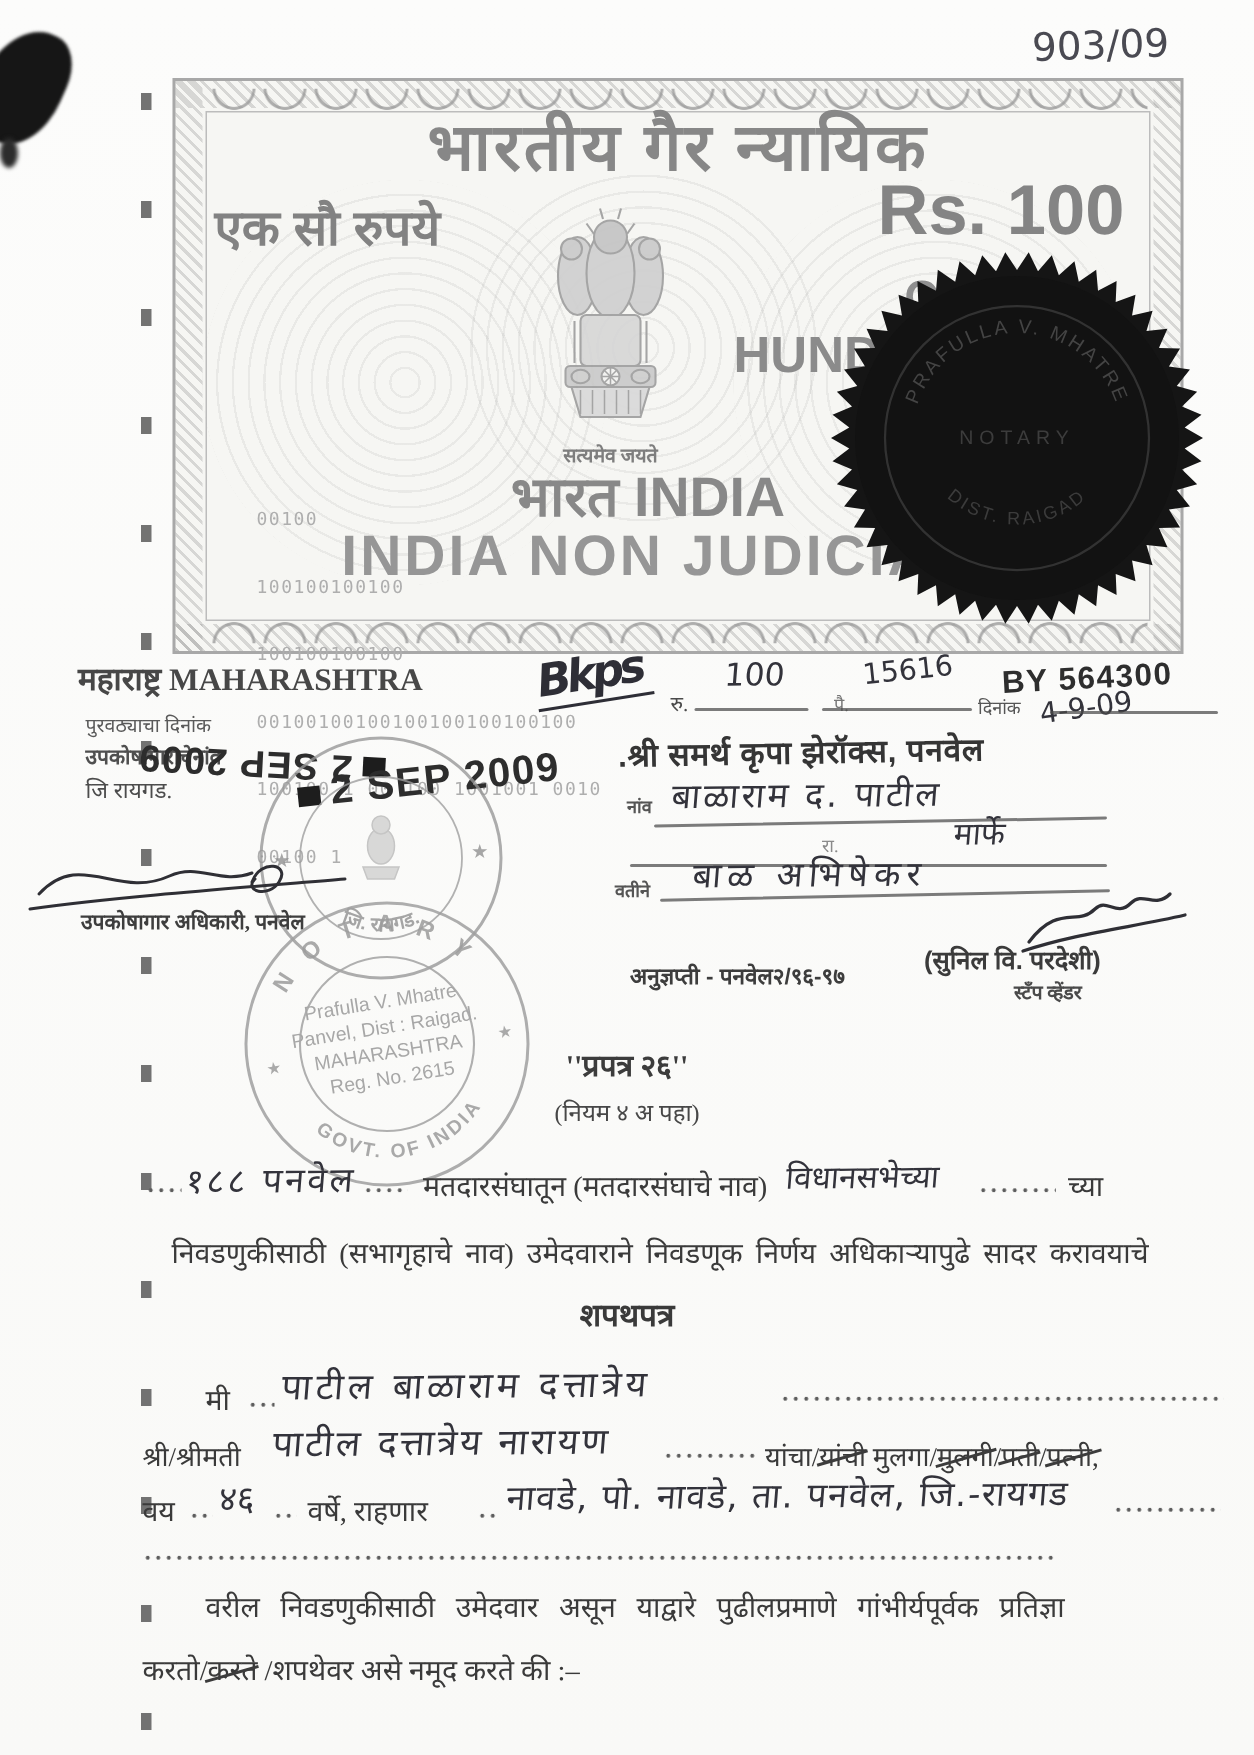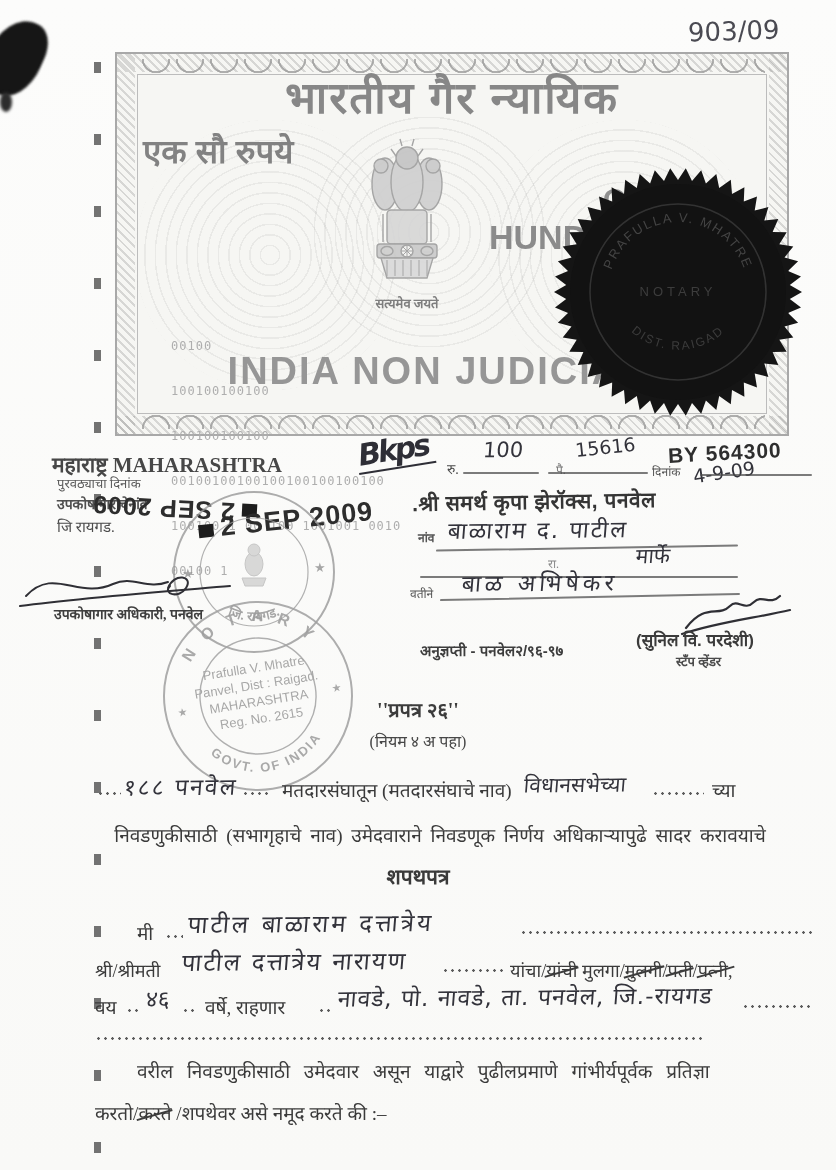--- a/index.html
+++ b/index.html
@@ -65,20 +65,21 @@
   <div class="wave" style="bottom:5px;transform:scaleY(-1);"></div>
 
   <div class="rosette" style="left:18px;top:66px;width:270px;height:270px;"></div>
   <div class="rosette" style="left:372px;top:66px;width:270px;height:270px;"></div>
   <div class="rosette" style="left:192px;top:58px;width:240px;height:240px;"></div>
 
   <div class="abs sp-gray" style="left:0;right:0;top:12px;text-align:center;font-size:44px;letter-spacing:2px;color:#878787;">भारतीय गैर न्यायिक</div>
 
   <div class="abs sp-gray" style="left:26px;top:74px;font-size:33px;color:#828282;">एक सौ रुपये</div>
 
+  <div class="abs sp-gray" style="left:468px;top:58px;font-size:47px;color:#848484;">Rs. 100</div>
 
 
   <div class="abs sp-gray" style="left:486px;top:128px;font-size:30px;color:#8f8f8f;z-index:1;">ONE</div>
   <div class="abs sp-gray" style="left:372px;top:164px;font-size:34px;color:#8b8b8b;z-index:1;">HUNDRED</div>
   <div class="abs sp-gray" style="left:470px;top:202px;font-size:30px;color:#919191;z-index:1;">RUPEES</div>
 
   <svg class="abs" style="left:230px;top:82px;" width="120" height="162" viewBox="0 0 120 162">
     <g stroke="#9d9d9d" fill="#cfcfcf" stroke-width="1.4" opacity=".9">
       <ellipse cx="38" cy="48" rx="13" ry="26"></ellipse>
       <ellipse cx="82" cy="48" rx="13" ry="26"></ellipse>
@@ -102,41 +103,42 @@
 
   <div class="abs micro" style="left:54px;top:255px;z-index:0;">
     <div>00100</div>
     <div>100100100100</div>
     <div>100100100100</div>
     <div>00100100100100100100100100</div>
     <div>100100 1 00 100 1001001 0010</div>
     <div>00100 1</div>
   </div>
 
+  <div class="abs sp-gray" style="left:0;right:40px;top:250px;text-align:center;font-size:37px;color:#888888;z-index:1;">भारत INDIA</div>
   <div class="abs sp-gray" style="left:0;right:30px;top:296px;text-align:center;font-size:38px;letter-spacing:2px;color:#969696;z-index:1;">INDIA NON JUDICIAL</div>
 </div>
 
 <svg class="abs" style="left:548px;top:162px;z-index:3;" width="260" height="260" viewBox="0 0 260 260">
   <path id="seal-spikes" d="M254.0 130.0L241.8 137.0L253.0 145.5L240.0 151.0L250.1 160.8L236.5 164.6L245.3 175.6L231.3 177.7L238.7 189.7L224.6 190.0L230.3 202.9L216.3 201.4L220.4 214.9L206.7 211.6L209.0 225.5L195.8 220.6L196.4 234.7L184.0 228.1L182.8 242.2L171.2 234.1L168.3 247.9L157.9 238.5L153.2 251.8L144.0 241.1L137.8 253.8L130.0 242.0L122.2 253.8L116.0 241.1L106.8 251.8L102.1 238.5L91.7 247.9L88.8 234.1L77.2 242.2L76.0 228.1L63.6 234.7L64.2 220.6L51.0 225.5L53.3 211.6L39.6 214.9L43.7 201.4L29.7 202.9L35.4 190.0L21.3 189.7L28.7 177.7L14.7 175.6L23.5 164.6L9.9 160.8L20.0 151.0L7.0 145.5L18.2 137.0L6.0 130.0L18.2 123.0L7.0 114.5L20.0 109.0L9.9 99.2L23.5 95.4L14.7 84.4L28.7 82.3L21.3 70.3L35.4 70.0L29.7 57.1L43.7 58.6L39.6 45.1L53.3 48.4L51.0 34.5L64.2 39.4L63.6 25.3L76.0 31.9L77.2 17.8L88.8 25.9L91.7 12.1L102.1 21.5L106.8 8.2L116.0 18.9L122.2 6.2L130.0 18.0L137.8 6.2L144.0 18.9L153.2 8.2L157.9 21.5L168.3 12.1L171.2 25.9L182.8 17.8L184.0 31.9L196.4 25.3L195.8 39.4L209.0 34.5L206.7 48.4L220.4 45.1L216.3 58.6L230.3 57.1L224.6 70.0L238.7 70.3L231.3 82.3L245.3 84.4L236.5 95.4L250.1 99.2L240.0 109.0L253.0 114.5L241.8 123.0Z" fill="#151515"></path>
   <circle cx="130" cy="130" r="108" fill="#121212"></circle>
   <circle cx="130" cy="130" r="88" fill="none" stroke="#3b3b3b" stroke-width="1.5" opacity=".8"></circle>
   <defs>
     <path id="seal-arc-top" d="M 60,130 A 70,70 0 1,1 200,130"></path>
     <path id="seal-arc-bot" d="M 66,146 A 70,70 0 0,0 194,146"></path>
   </defs>
   <text font-size="13" fill="#4d4d4d" opacity=".85" letter-spacing="2">
     <textPath href="#seal-arc-top" startOffset="50%" text-anchor="middle">PRAFULLA V. MHATRE</textPath>
   </text>
   <text x="130" y="134" font-size="13" fill="#474747" opacity=".8" letter-spacing="4" text-anchor="middle">NOTARY</text>
   <text font-size="12" fill="#464646" opacity=".8" letter-spacing="2">
     <textPath href="#seal-arc-bot" startOffset="50%" text-anchor="middle">DIST. RAIGAD</textPath>
   </text>
 </svg>
 
-<div class="abs rubber" style="left:52px;top:450px;font-size:21px;color:#474747;font-family:'Liberation Serif',serif;text-align:center;">महाराष्ट्र MAHARASHTRA</div>
+<div class="abs rubber" style="left:52px;top:438px;font-size:21px;color:#474747;font-family:'Liberation Serif',serif;text-align:center;">महाराष्ट्र MAHARASHTRA</div>
 <div class="abs" style="left:57px;top:474px;font-size:13px;color:#5a5a5a;">पुरवठ्याचा दिनांक</div>
 <div class="abs" style="left:57px;top:494px;font-size:14px;color:#4f4f4f;font-weight:bold;">उपकोषागाराचेनांव</div>
 <div class="abs" style="left:57px;top:516px;font-size:15px;color:#4c4c4c;font-family:Liberation Serif, serif;">जि रायगड.</div>
 
 <div class="abs datestamp" style="left:92px;top:494px;font-size:25px;transform:rotate(183deg);">
   <span class="blob"></span><span>2 SEP 2009</span>
 </div>
 <div class="abs datestamp" style="left:198px;top:505px;font-size:27px;transform:rotate(-6deg);">
   <span class="blob"></span><span>2 SEP 2009</span>
 </div>
@@ -186,31 +188,31 @@
 <div class="abs rubber" style="left:412px;top:487px;font-size:21px;color:#353535;transform:rotate(-1deg);letter-spacing:.5px;">.श्री समर्थ कृपा झेरॉक्स, पनवेल</div>
 
 <div class="abs small-label" style="left:418px;top:529px;font-weight:bold;">नांव</div>
 <div class="abs hw" style="left:448px;top:513px;font-size:23px;letter-spacing:2px;">बाळाराम द. पाटील</div>
 <div class="rule" style="left:436px;top:547px;width:302px;transform:rotate(-1deg);"></div>
 
 <div class="abs small-label" style="left:548px;top:555px;color:#8a8a8a;">रा.</div>
 <div class="abs hw" style="left:636px;top:541px;font-size:21px;">मार्फे</div>
 <div class="rule" style="left:420px;top:576px;width:318px;"></div>
 
-<div class="abs small-label" style="left:410px;top:585px;font-weight:normal;">वतीने</div>
+<div class="abs small-label" style="left:410px;top:585px;font-weight:bold;">वतीने</div>
 <div class="abs hw" style="left:462px;top:566px;font-size:23px;letter-spacing:4px;">बाळ अभिषेकर</div>
 <div class="rule" style="left:440px;top:596px;width:300px;transform:rotate(-1.2deg);"></div>
 
 <svg class="abs" style="left:678px;top:584px;" width="120" height="54" viewBox="0 0 120 54">
   <g fill="none" stroke="#2f2f35" stroke-width="2.2" stroke-linecap="round">
     <path d="M8 44 C28 18, 40 34, 52 22 C60 14, 66 28, 76 18 C84 10, 92 22, 102 12"></path>
     <path d="M4 50 C40 38, 78 34, 112 26"></path>
   </g>
 </svg>
-<div class="abs rubber" style="left:616px;top:628px;font-size:17px;color:#3b3b3b;margin-left:20px;">(सुनिल वि. परदेशी)</div>
+<div class="abs rubber" style="left:616px;top:628px;font-size:17px;color:#3b3b3b;">(सुनिल वि. परदेशी)</div>
 <div class="abs" style="left:676px;top:652px;font-size:13px;color:#4a4a4a;font-weight:bold;">स्टँप व्हेंडर</div>
 <div class="abs rubber" style="left:420px;top:640px;font-size:15px;color:#3d3d3d;">अनुज्ञप्ती - पनवेल२/९६-९७</div>
 
 <svg class="abs" style="left:156px;top:590px;" width="204" height="214" viewBox="0 0 204 214" opacity=".85">
   <g transform="translate(102,106) rotate(-9)">
     <circle r="94" fill="none" stroke="#a0a0a0" stroke-width="2"></circle>
     <circle r="58" fill="none" stroke="#a3a3a3" stroke-width="1.4"></circle>
     <defs>
       <path id="nt-top" d="M -75,0 A 75,75 0 1,1 75,0"></path>
       <path id="nt-bot" d="M -73,14 A 74,74 0 0,0 73,14"></path>

